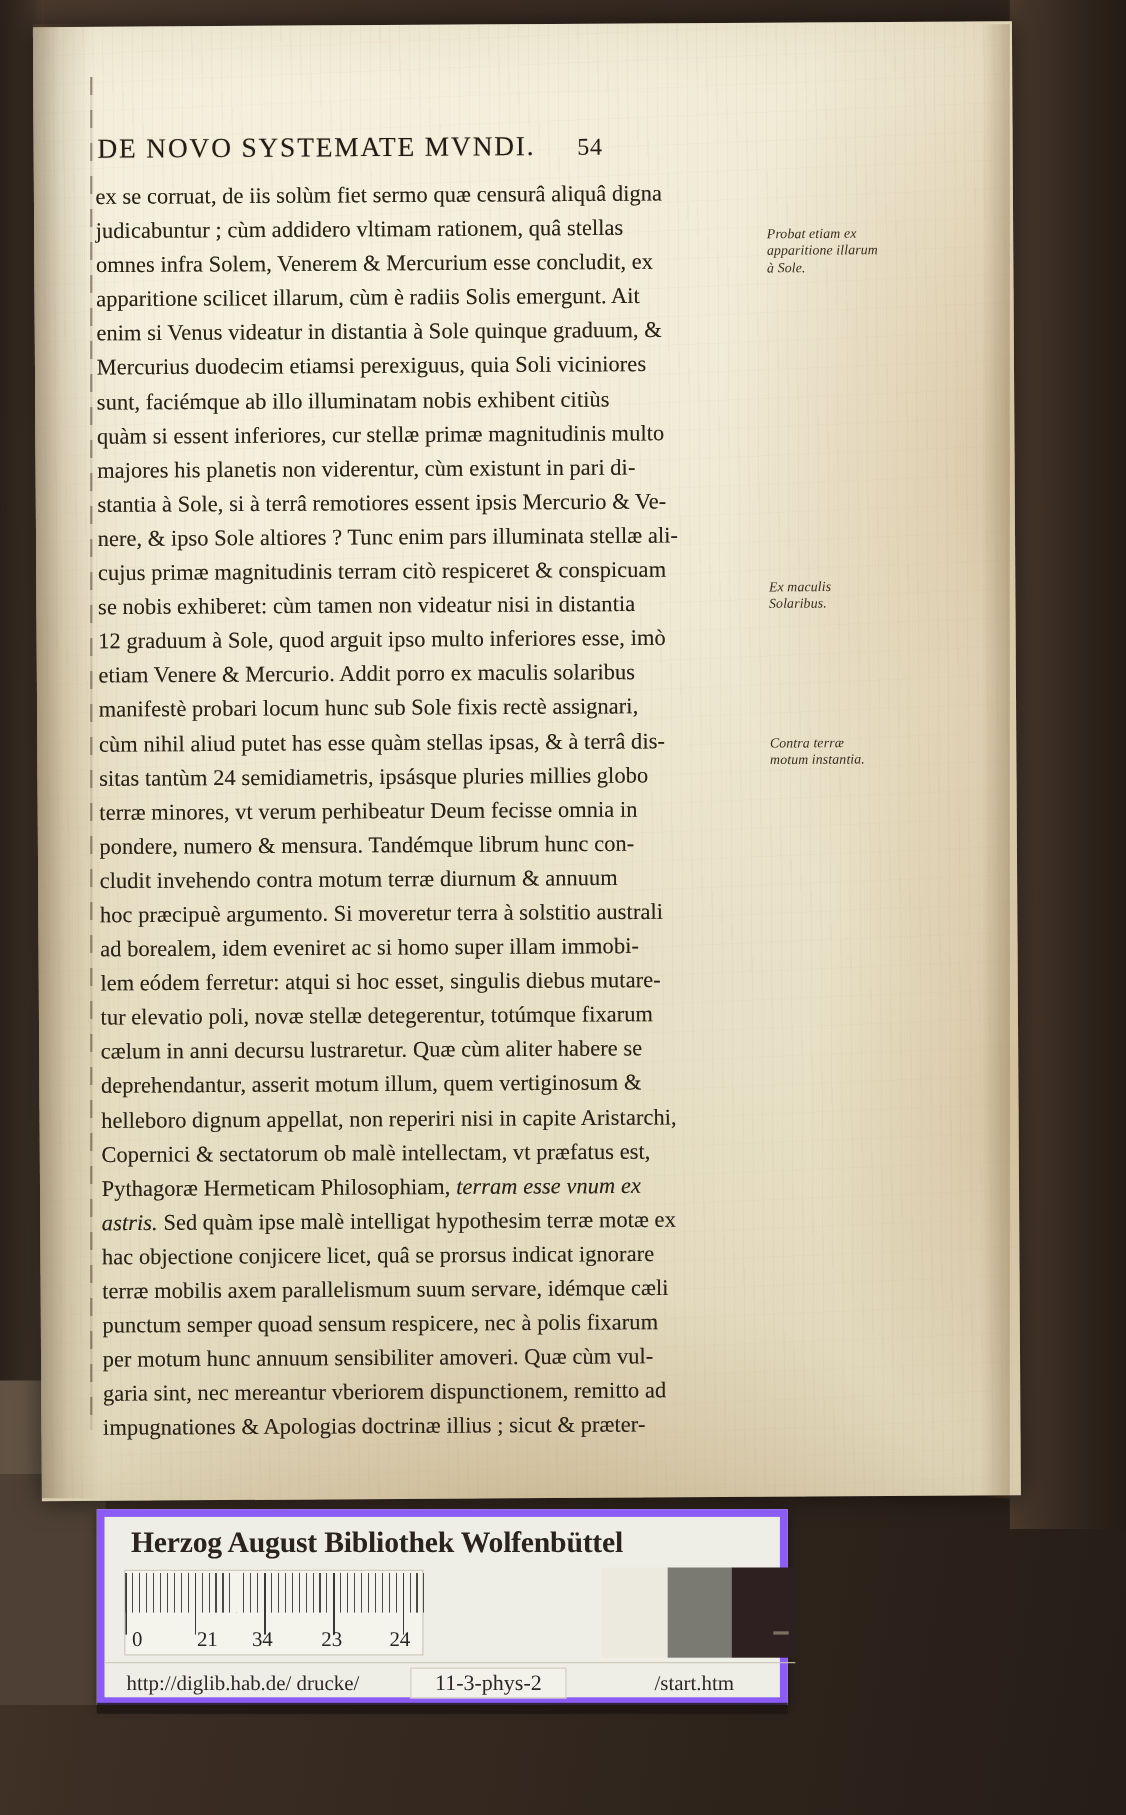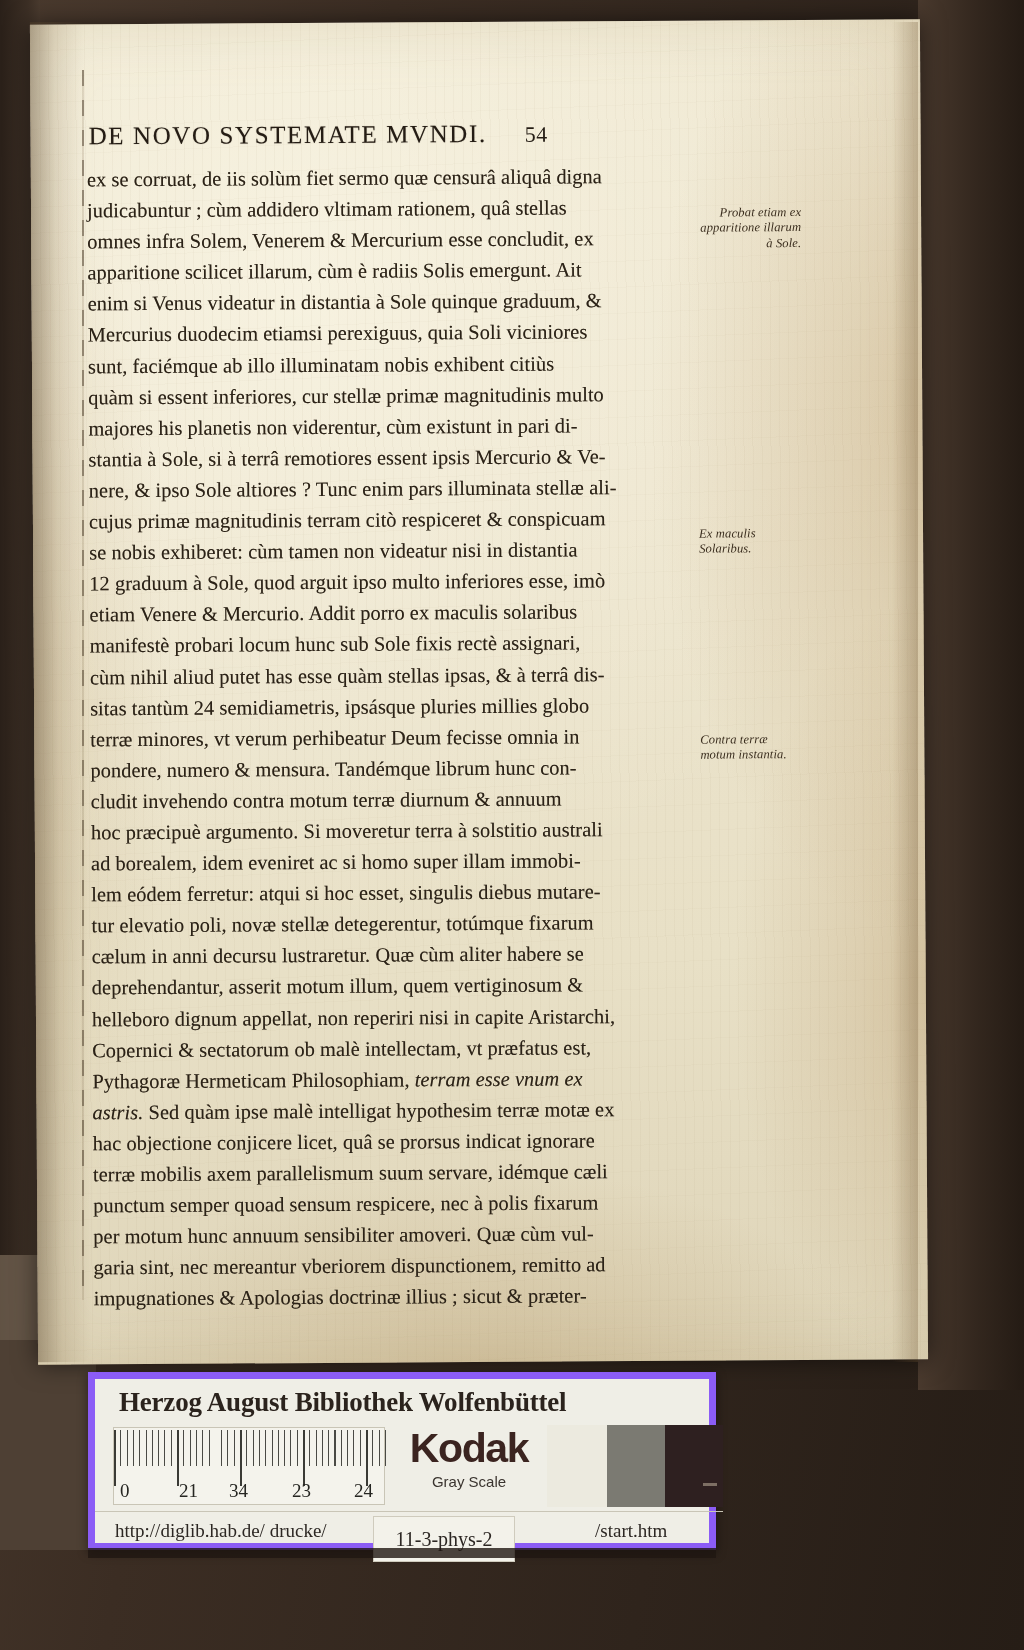--- a/index.html
+++ b/index.html
@@ -171,23 +171,23 @@
   .marginalia { position: absolute; }
   .mnote {
     position: absolute;
     width: 104px;
     font-size: 12.6px;
     line-height: 15.4px;
     font-style: italic;
     color: #3a2d1e;
     letter-spacing: .1px;
   }
-  .mnote-1 { left: 666px; top: 185px; text-align: right; }
+  .mnote-1 { left: 666px; top: 185px; }
   .mnote-2 { left: 666px; top: 506px; }
-  .mnote-3 { left: 666px; top: 712px; }
+  .mnote-3 { left: 666px; top: 648px; }
 
   
   .target-card {
     position: absolute;
     left: 88px;
     top: 1372px;
     width: 628px;
     height: 178px;
     background: #efeee6;
     border: 7px solid #8b5cf6;
@@ -304,21 +304,21 @@
     position: absolute;
     left: 20px; top: 8px;
     font-family: "Liberation Serif", serif;
     font-size: 19px;
     color: #2c2723;
     white-space: nowrap;
   }
   .shelfmark {
     position: absolute;
     left: 278px; top: 4px;
-    width: 142px; height: 46px;
+    width: 142px; height: 28px;
     background: #f3f2ea;
     border: 1px solid #cfcbbd;
     font-family: "Liberation Serif", serif;
     font-size: 20px;
     color: #2c2723;
     display: flex;
     align-items: center;
     justify-content: center;
   }
   .url-right {
@@ -419,24 +419,20 @@
       <div class="ruler-gap"></div>
       <div class="ruler-nums" id="ruler-nums">
           <span style="left: 6px;">0</span>
           <span style="left: 52px; margin-left: 13px;">21</span>
           <span style="left: 115px;">34</span>
           <span style="left: 178px;">23</span>
           <span style="left: 240px;">24</span>
         </div>
     </div>
 
-    <div class="kodak">
-      <div class="kodak-word">Kodak</div>
-      <div class="kodak-sub">Gray Scale</div>
-    </div>
 
     <div class="patches">
       <div class="patch p1" style="background: rgb(236, 234, 223);"></div>
       <div class="patch p2" style="background: rgb(123, 122, 114);"></div>
       <div class="patch p3" style="background: rgb(46, 32, 32);"></div>
       <div class="patch-dash"></div>
     </div>
 
     <div class="url-row">
       <span class="url-left">http://diglib.hab.de/ drucke/</span>

